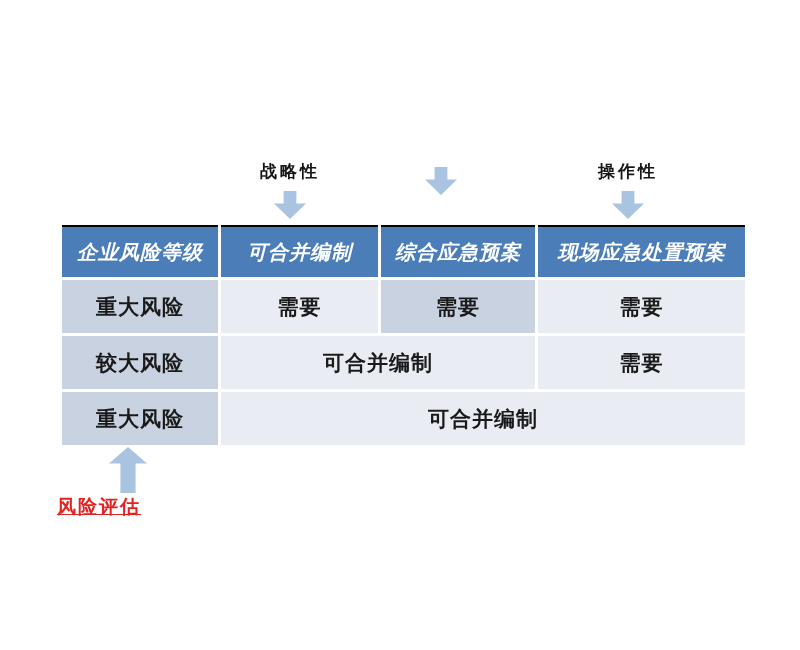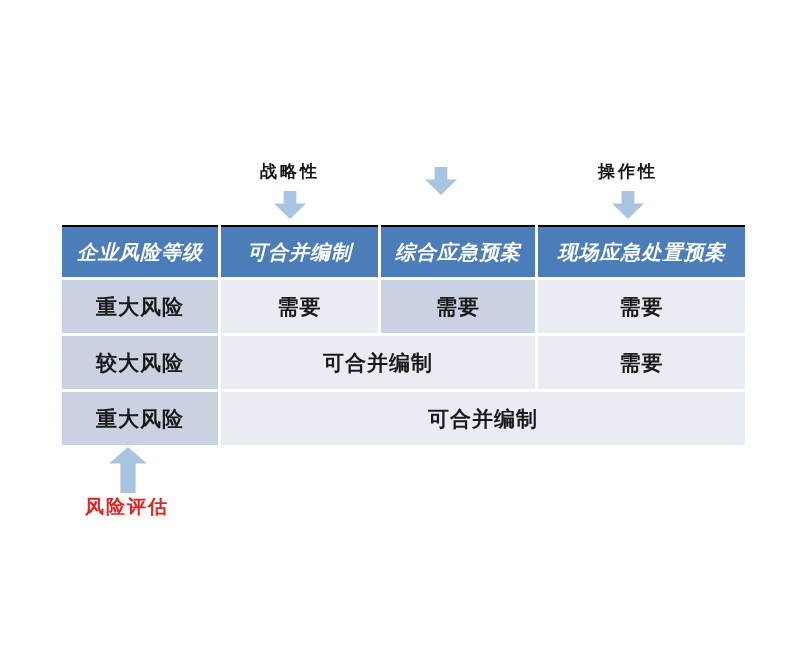--- a/index.html
+++ b/index.html
@@ -79,25 +79,25 @@
     width: 38px;
     height: 46px;
     background: var(--arrow-color, #a9c4e0);
     clip-path: polygon(50% 0, 100% 36%, 70% 36%, 70% 100%, 30% 100%, 30% 36%, 0 36%);
   }
   .risk-label {
     position: absolute;
     left: 57px;
     top: 494px;
     width: 140px;
-    text-align: center;
     font-size: 19px;
     font-weight: bold;
     letter-spacing: 2px;
     color: var(--risk-label-color, #e32222);
+    text-decoration: underline;
   }
 </style>
 </head>
 <body>
 
 <div class="canvas">
 
   <div class="annot annot-1">
     <div class="annot-text">战略性</div>
     <div class="arrow-down"></div>

